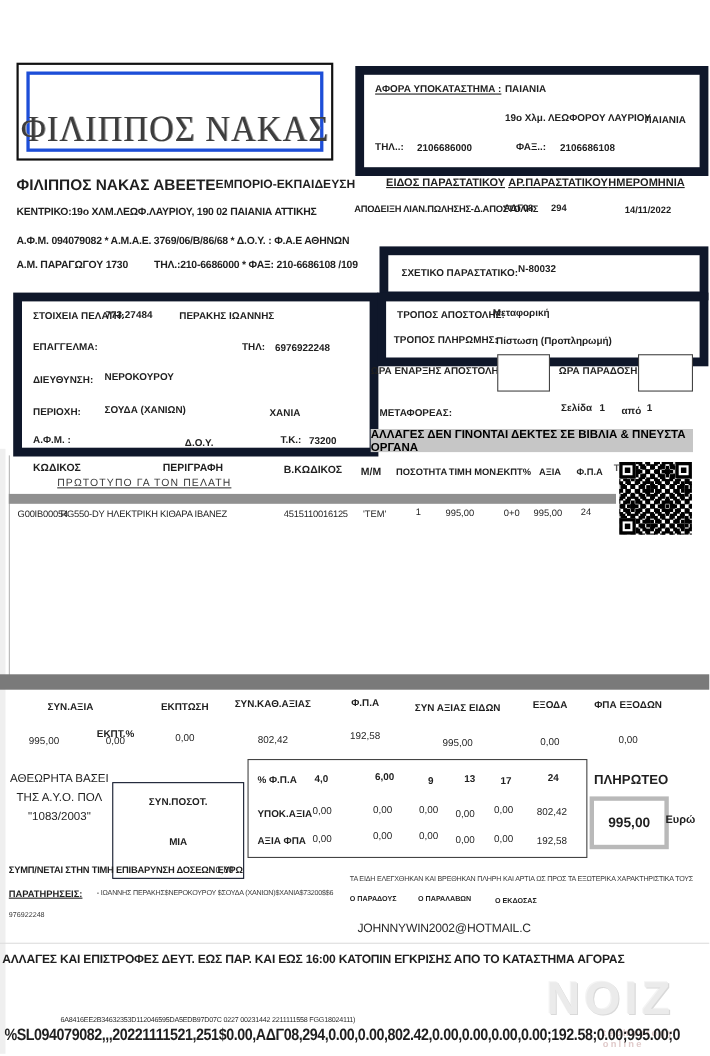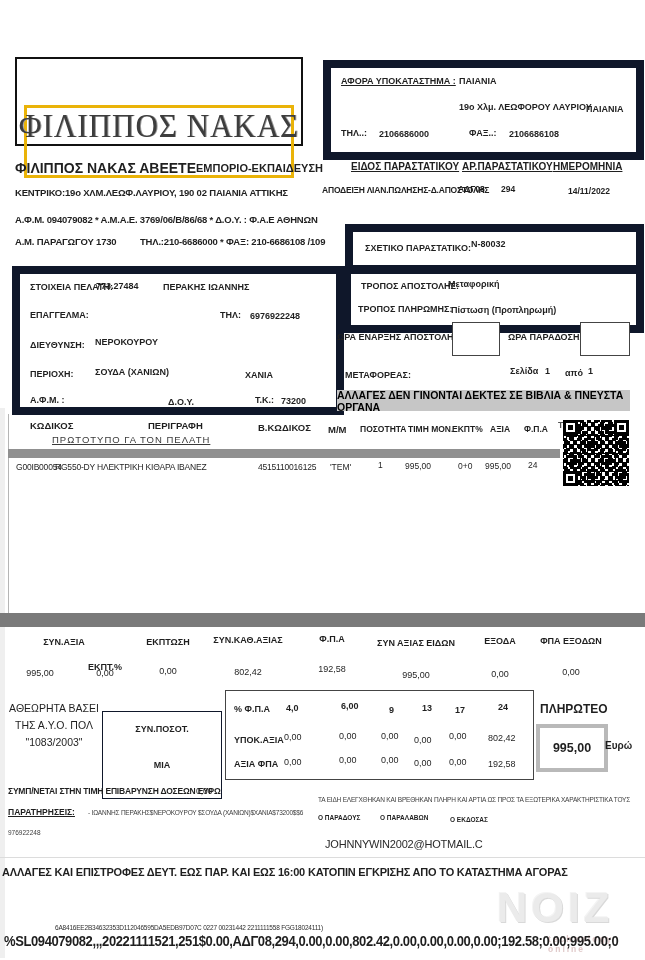--- a/index.html
+++ b/index.html
@@ -8,22 +8,22 @@
   .abs{position:absolute;}
   .b{font-weight:bold;}
   .u{text-decoration:underline;}
   .ctr{text-align:center;}
   .box{border:8px solid #0f172a;}
   .thinbox{border:1px solid #444;}
 
   
   .logo-outer{left:15px;top:57px;width:288px;height:89px;border:2px solid #111;
               padding:6px 7px;box-sizing:border-box;}
-  .logo-inner{width:100%;height:100%;border:3px solid #eab308;display:flex;
-              align-items:flex-start;justify-content:center;box-sizing:border-box;margin-top:40px;}
+  .logo-inner{width:100%;height:100%;border:3px solid #1d4ed8;display:flex;
+              align-items:flex-end;justify-content:center;box-sizing:border-box;}
   .logo-text{font-family:"Liberation Serif",serif;font-size:31px;color:#3d3d3d;
              letter-spacing:1px;white-space:nowrap;transform:scaleY(1.08);
              text-shadow:1px 0 0 #9a9a9a;}
 
   .f9{font-size:9px;} .f85{font-size:8.5px;} .f10{font-size:10px;}
   .f11{font-size:11px;text-align:right;} .f65{font-size:6.5px;} .f95{font-size:9.5px;}
 
   .graybar-sep{background:#909090;}
   .darkbar{background:#7a7a7a;}
   .banner{background:#c6c6c6;color:#000;font-weight:bold;font-size:10.5px;

